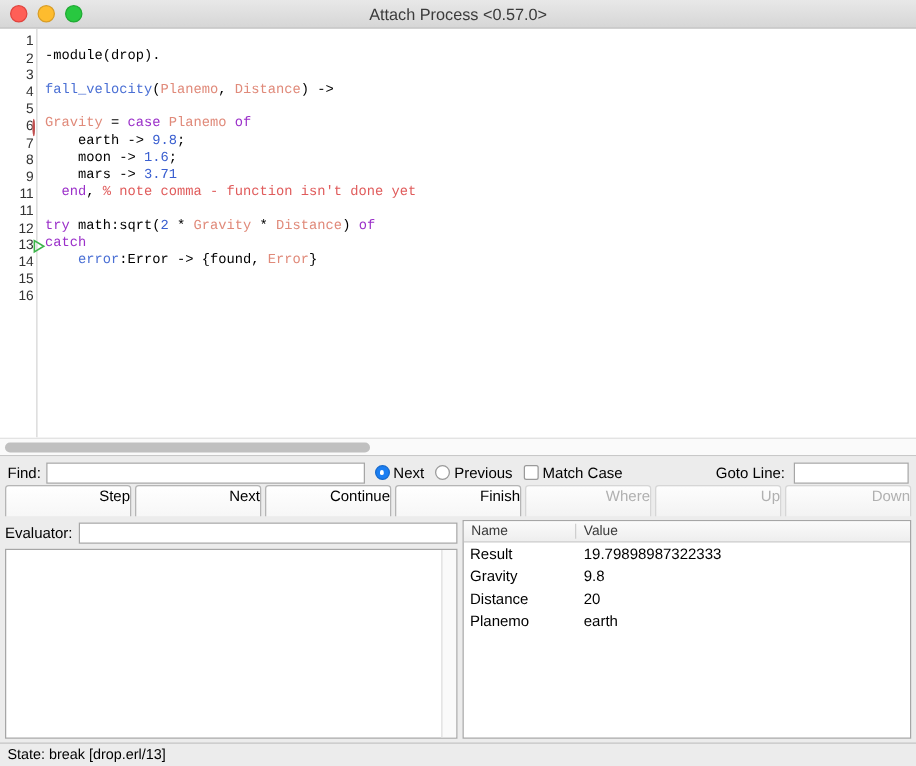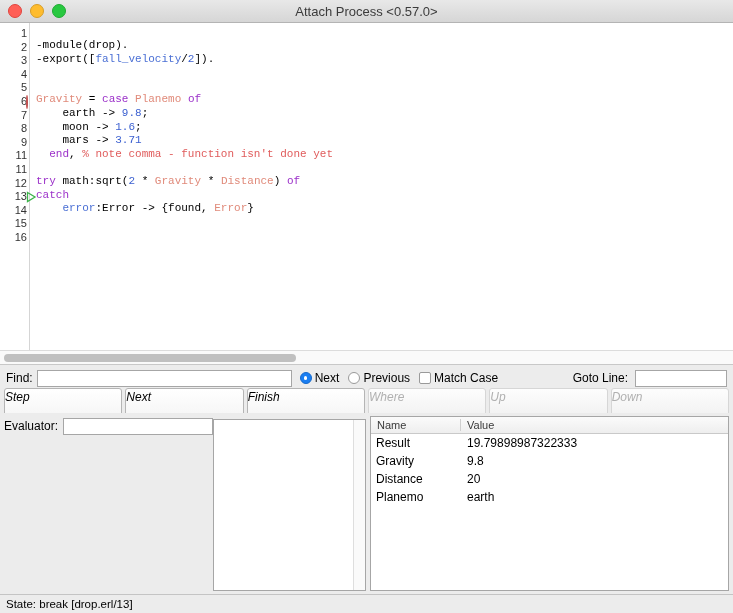--- a/index.html
+++ b/index.html
@@ -235,30 +235,29 @@
     align-items: center;
     padding: 0 4px;
     gap: 3px;
     background: #ececec;
     box-sizing: border-box;
   }
   .btn {
     flex: 1 1 0;
     height: 28px;
     line-height: 16px;
-    text-align: left;
+    text-align: right;
     font-size: 12px;
     background: linear-gradient(to bottom, #ffffff 0%, #f6f6f6 100%);
     border: 1px solid #b5b5b5;
     border-radius: 3px;
     color: #000;
     box-sizing: border-box;
     font-family: "Liberation Sans", sans-serif;
     cursor: default;
-    font-style: italic;
   }
   .btn.disabled {
     background: linear-gradient(to bottom, #fdfdfd 0%, #f2f2f2 100%);
     border-color: #d6d6d6;
     color: #b0b0b0;
   }
 
   
   .lower {
     flex: 1 1 auto;
@@ -266,21 +265,21 @@
     background: #ececec;
     padding: 0 4px 0 4px;
     box-sizing: border-box;
     gap: 4px;
     overflow: hidden;
   }
   .eval-pane {
     width: 362px;
     flex: 0 0 362px;
     display: flex;
-    flex-direction: row;
+    flex-direction: column;
     padding-top: 3px;
     box-sizing: border-box;
   }
   .eval-row {
     display: flex;
     align-items: center;
     height: 20px;
     gap: 5px;
   }
   .eval-input {
@@ -460,22 +459,22 @@
         </div>
         <div class="gutter-row">
           <span>15</span>
         </div>
         <div class="gutter-row">
           <span>16</span>
         </div>
       </div>
     <div class="codearea" id="codearea">
         <div class="code-row"><span class="tok-plain">-module(drop).</span></div>
-        <div class="code-row"><span class="tok-plain">-export([</span><span class="tok-fn">fall_velocity</span><span class="tok-plain">/</span><span class="tok-num">2</span><span class="tok-plain">]).</span></div>
         <div class="code-row">&nbsp;</div>
+        <div class="code-row"><span class="tok-fn">fall_velocity</span><span class="tok-plain">(</span><span class="tok-var">Planemo</span><span class="tok-plain">, </span><span class="tok-var">Distance</span><span class="tok-plain">) -&gt;</span></div>
         <div class="code-row">&nbsp;</div>
         <div class="code-row"><span class="tok-var">Gravity</span><span class="tok-plain"> = </span><span class="tok-kw">case</span><span class="tok-plain"> </span><span class="tok-var">Planemo</span><span class="tok-plain"> </span><span class="tok-kw">of</span></div>
         <div class="code-row"><span class="tok-plain">    earth -&gt; </span><span class="tok-num">9.8</span><span class="tok-plain">;</span></div>
         <div class="code-row"><span class="tok-plain">    moon -&gt; </span><span class="tok-num">1.6</span><span class="tok-plain">;</span></div>
         <div class="code-row"><span class="tok-plain">    mars -&gt; </span><span class="tok-num">3.71</span></div>
         <div class="code-row"><span class="tok-plain">  </span><span class="tok-kw">end</span><span class="tok-plain">, </span><span class="tok-com">% note comma - function isn't done yet</span></div>
         <div class="code-row">&nbsp;</div>
         <div class="code-row"><span class="tok-kw">try</span><span class="tok-plain"> math:sqrt(</span><span class="tok-num">2</span><span class="tok-plain"> * </span><span class="tok-var">Gravity</span><span class="tok-plain"> * </span><span class="tok-var">Distance</span><span class="tok-plain">) </span><span class="tok-kw">of</span></div>
         <div class="code-row"><span class="tok-kw">catch</span></div>
         <div class="code-row"><span class="tok-plain">    </span><span class="tok-fn">error</span><span class="tok-plain">:</span><span class="tok-plain">Error</span><span class="tok-plain"> -&gt; {found, </span><span class="tok-var">Error</span><span class="tok-plain">}</span></div>
@@ -499,20 +498,21 @@
     </div>
     <div class="goto-wrap">
       <span class="lbl">Goto Line:</span>
       <input class="goto-input" type="text" value="" style="">
     </div>
   </div>
 
   <div class="btnrow" id="btnrow">
       <div class="btn">Step</div>
       <div class="btn">Next</div>
+      <div class="btn">Continue</div>
       <div class="btn">Finish</div>
       <div class="btn disabled">Where</div>
       <div class="btn disabled">Up</div>
       <div class="btn disabled">Down</div>
     </div>
 
   <div class="lower">
     <div class="eval-pane">
       <div class="eval-row">
         <span class="lbl">Evaluator:</span>

